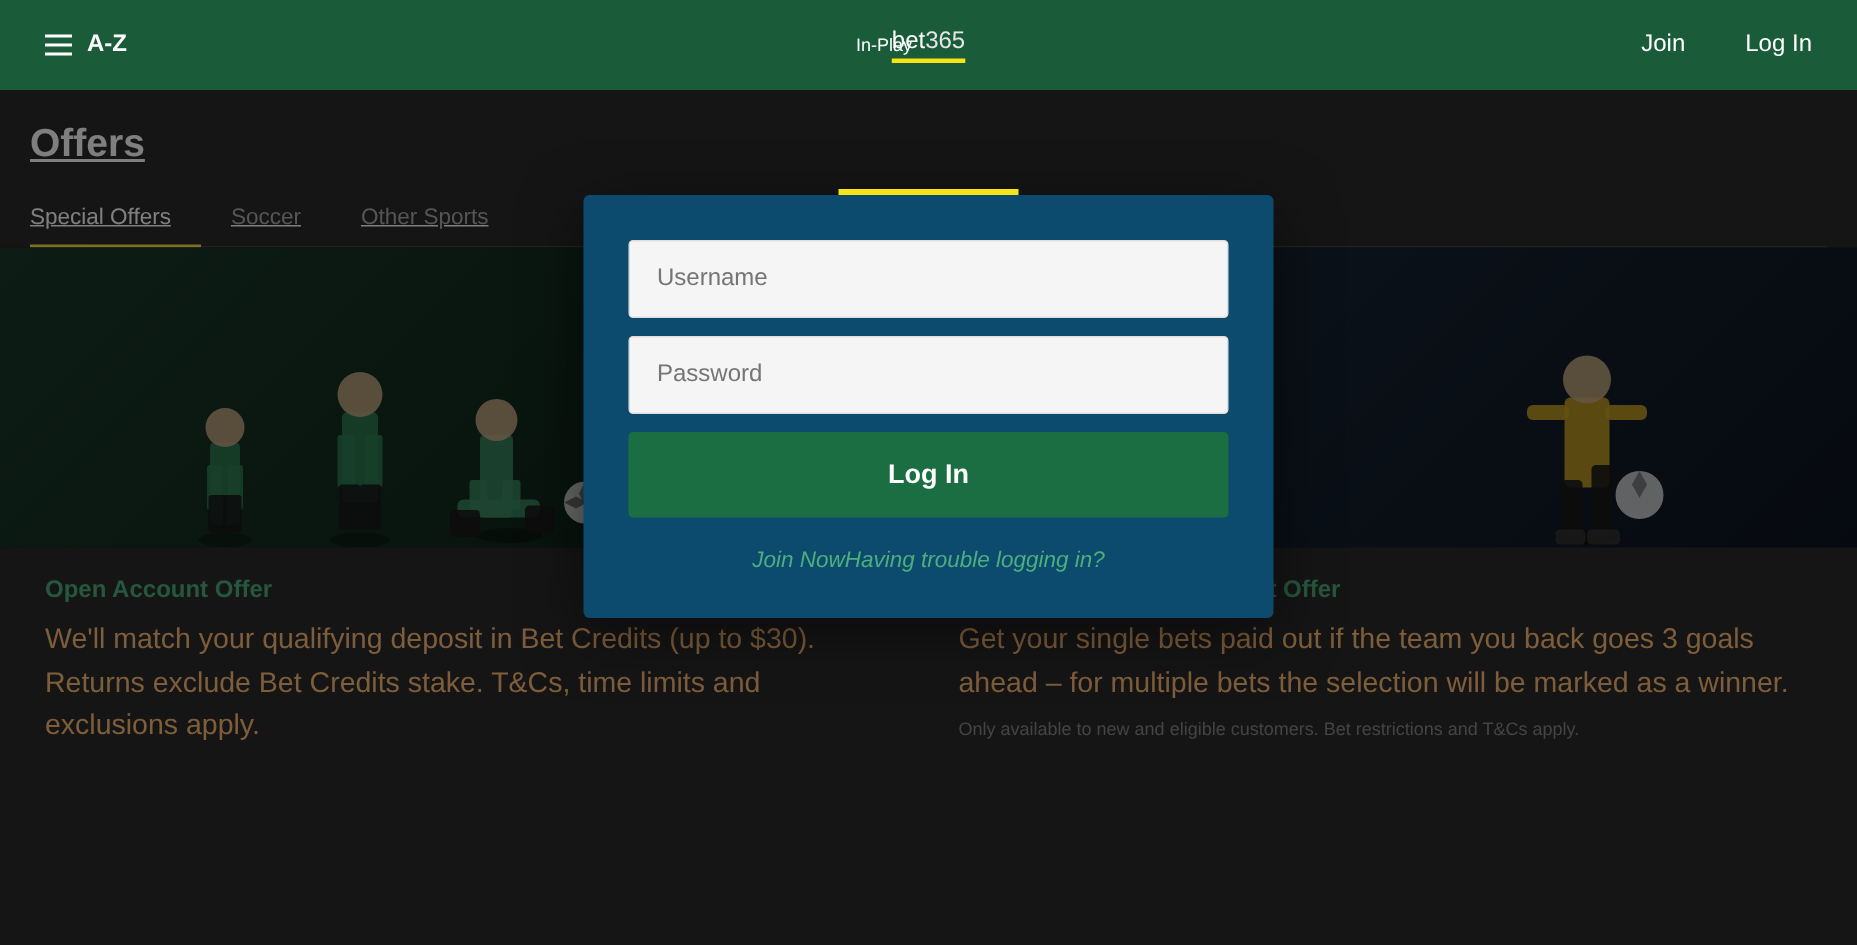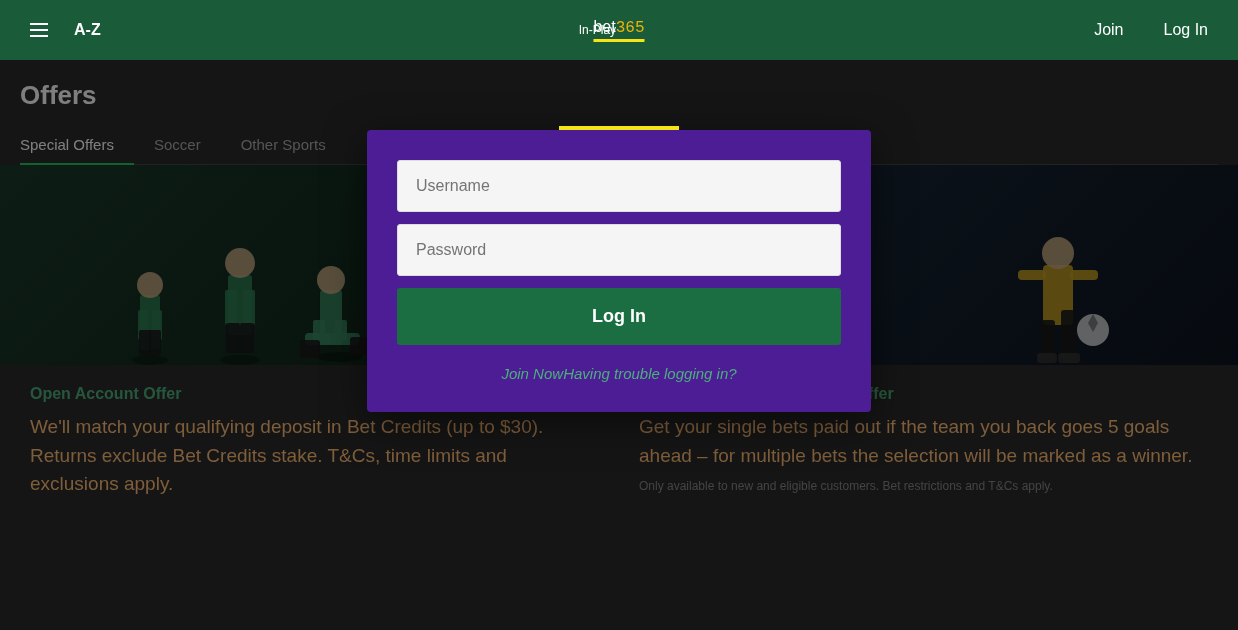--- a/index.html
+++ b/index.html
@@ -9,28 +9,28 @@
     .header {
       background: #1a5c3a;
       height: 60px;
       display: flex;
       align-items: center;
       justify-content: space-between;
       padding: 0 30px;
       position: relative;
       z-index: 10;
     }
-    .header-left { display: flex; align-items: center; gap: 26px; text-align: center; }
+    .header-left { display: flex; align-items: center; gap: 10px; text-align: center; }
     .hamburger-icon { display: flex; flex-direction: column; gap: 4px; cursor: pointer; }
     .hamburger-icon span { width: 18px; height: 2px; background: #fff; display: block; }
     .header-az { color: #fff; font-size: 16px; font-weight: bold; cursor: pointer; }
     .header-inplay { color: #fff; font-size: 12px; cursor: pointer; }
     .header-logo { position: absolute; left: 50%; transform: translateX(-50%); }
     .logo-bet { color: #fff; }
-    .logo-365 { color: #eab308; font-family: Liberation Mono, monospace; }
+    .logo-365 { color: #e5e5e5; }
     .header-right { display: flex; align-items: flex-end; gap: 40px; }
     .header-join { color: #fff; font-size: 16px; cursor: pointer; }
     .header-login { color: #fff; font-size: 16px; cursor: pointer; }
 
     
     .logo-underline {
       height: 3px;
       background: #f7e416;
       width: 100%;
       margin-top: 2px;
@@ -39,20 +39,21 @@
     
     .main-content {
       background: #2a2a2a;
       position: relative;
       height: 570px;
     }
 
     
     .offers-header {
       padding: 20px 20px 0 20px;
+      text-decoration: underline;
     }
     .offers-title {
       font-size: 26px;
       font-weight: bold;
       color: #fff;
       margin-bottom: 15px;
     }
     .offers-tabs {
       display: flex;
       gap: 0;
@@ -60,21 +61,21 @@
     }
     .tab-item {
       padding: 10px 20px 10px 0;
       font-size: 15px;
       color: #aaa;
       cursor: pointer;
       margin-right: 20px;
     }
     .tab-item.active {
       color: #fff;
-      border-bottom: 2px solid #22c55e;
+      border-bottom: 2px solid #fde047;
       margin-bottom: -1px;
     }
 
     
     .banner-area {
       display: flex;
       height: 200px;
       background: #1a1a1a;
       position: relative;
       overflow: hidden;
@@ -130,22 +131,22 @@
       width: 100%;
       height: 100%;
       background: rgba(0,0,0,0.5);
       z-index: 100;
     }
     .login-modal {
       position: absolute;
       top: 70px;
       left: 50%;
       transform: translateX(-50%);
-      width: 504px;
-      background: #4c1d95;
+      width: 460px;
+      background: #0c4a6e;
       border-radius: 4px;
       padding: 30px;
       z-index: 200;
       box-shadow: 0 10px 40px rgba(0,0,0,0.5);
     }
     .modal-tab-bar {
       position: absolute;
       top: -4px;
       left: 50%;
       transform: translateX(-50%);
@@ -330,21 +331,21 @@
     </div>
   </div>
 
   <div class="offers-cards">
     <div class="offer-card">
       <div class="offer-card-title">Open Account Offer</div>
       <div class="offer-card-desc">We'll match your qualifying deposit in Bet Credits (up to $30). Returns exclude Bet Credits stake. T&amp;Cs, time limits and exclusions apply.</div>
     </div>
     <div class="offer-card">
       <div class="offer-card-title">2 Goals Ahead Early Payout Offer</div>
-      <div class="offer-card-desc">Get your single bets paid out if the team you back goes 5 goals ahead – for multiple bets the selection will be marked as a winner.</div>
+      <div class="offer-card-desc">Get your single bets paid out if the team you back goes 3 goals ahead – for multiple bets the selection will be marked as a winner.</div>
       <div class="offer-card-sub">Only available to new and eligible customers. Bet restrictions and T&amp;Cs apply.</div>
     </div>
   </div>
 
   <div class="modal-overlay"></div>
 
   <div class="login-modal">
     <div class="modal-tab-bar"></div>
     <input type="text" class="modal-input" placeholder="Username" style="">
     <input type="password" class="modal-input" placeholder="Password" style="">

